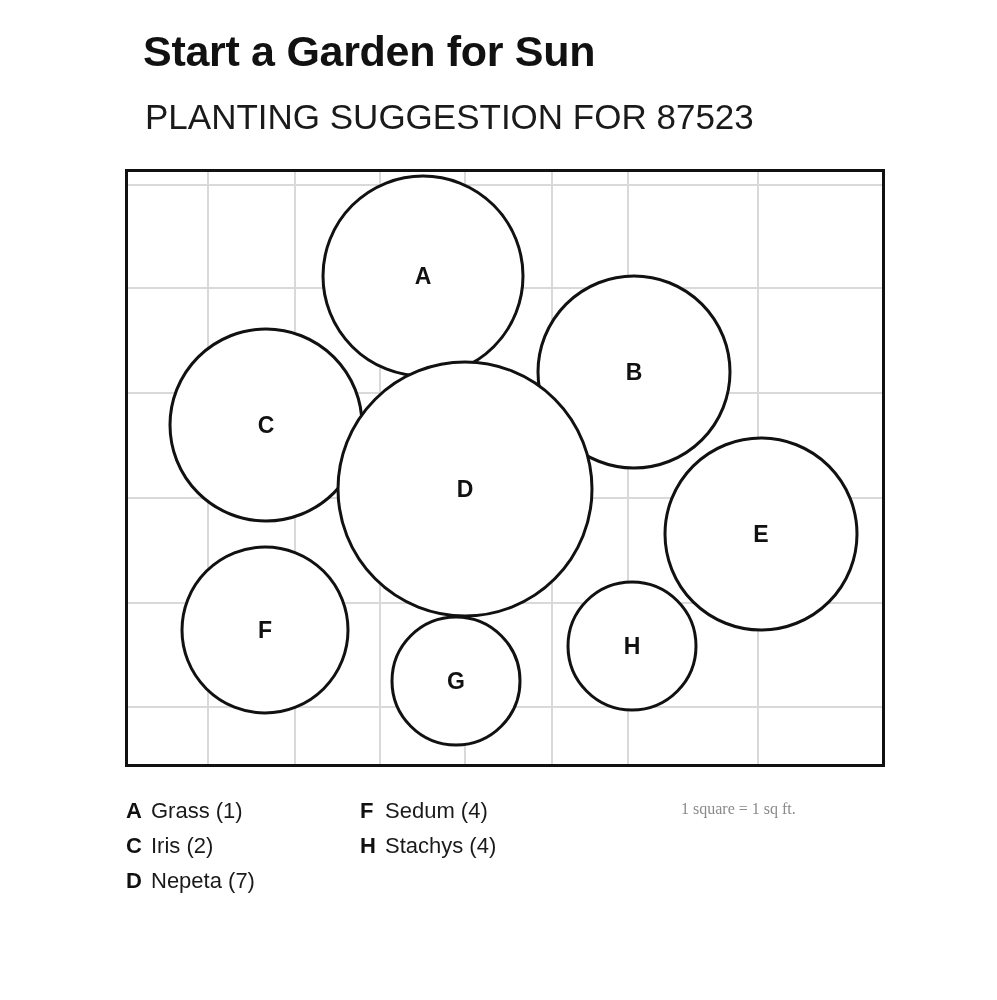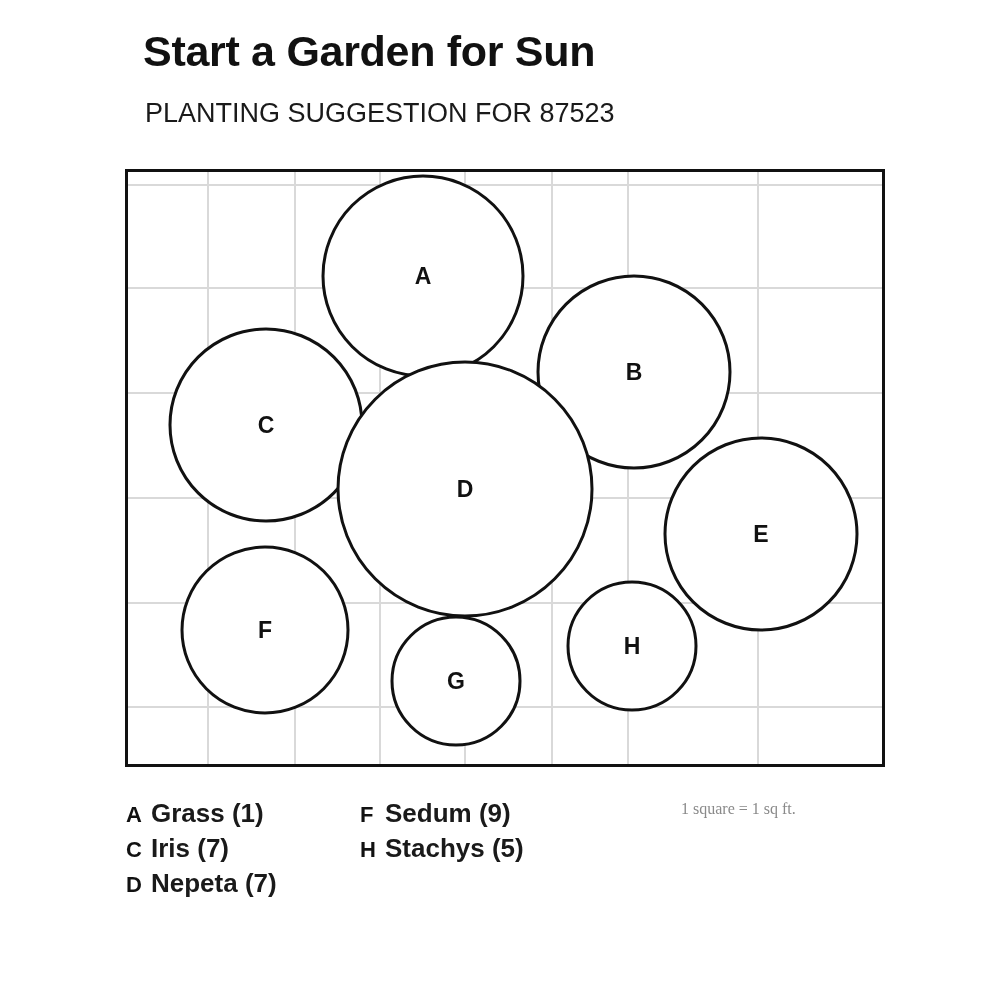--- a/index.html
+++ b/index.html
@@ -36,21 +36,21 @@
     font-weight: bold;
     letter-spacing: -0.3px;
     color: #111111;
     white-space: nowrap;
     line-height: 1.05;
   }
   #subtitle {
     position: absolute;
     left: 145px;
     top: 99px;
-    font-size: 27px;
+    font-size: 35px;
     font-weight: normal;
     color: #1a1a1a;
     white-space: nowrap;
     line-height: 1.05;
   }
 
   
   #plot-wrap {
     position: absolute;
     left: 125px;
@@ -86,22 +86,22 @@
   .legend-key {
     display: inline-block;
     width: 25px;
     font-size: 22px;
     font-weight: bold;
     color: #111111;
     vertical-align: baseline;
   }
   .legend-label {
     display: inline-block;
-    font-size: 26px;
-    font-weight: bold;
+    font-size: 22px;
+    font-weight: normal;
     color: #1a1a1a;
     vertical-align: baseline;
   }
   #scale-note {
     position: absolute;
     left: 555px;
     top: 2px;
     font-size: 16px;
     color: #8a8a8a;
     white-space: nowrap;
@@ -169,23 +169,23 @@
             <circle cx="507" cy="477" r="64" fill="#ffffff" stroke="#111111" stroke-width="3"></circle>
             <text x="507" y="477" text-anchor="middle" dominant-baseline="central" font-family="&quot;Liberation Sans&quot;, sans-serif" font-size="23" font-weight="bold" fill="#111111">H</text>
           </g>
         </g>
     </svg>
   </div>
 
   <div id="legend">
     <div class="legend-col" id="legend-col-1">
         <div class="legend-row"><span class="legend-key">A</span><span class="legend-label">Grass (1)</span></div>
-        <div class="legend-row"><span class="legend-key">C</span><span class="legend-label">Iris (7)</span></div>
+        <div class="legend-row"><span class="legend-key">C</span><span class="legend-label">Iris (2)</span></div>
         <div class="legend-row"><span class="legend-key">D</span><span class="legend-label">Nepeta (7)</span></div>
       </div>
     <div class="legend-col" id="legend-col-2">
-        <div class="legend-row"><span class="legend-key">F</span><span class="legend-label">Sedum (9)</span></div>
-        <div class="legend-row"><span class="legend-key">H</span><span class="legend-label">Stachys (5)</span></div>
+        <div class="legend-row"><span class="legend-key">F</span><span class="legend-label">Sedum (4)</span></div>
+        <div class="legend-row"><span class="legend-key">H</span><span class="legend-label">Stachys (4)</span></div>
       </div>
     <div id="scale-note">1 square = 1 sq ft.</div>
   </div>
 
 </div>
 
 </body></html>

